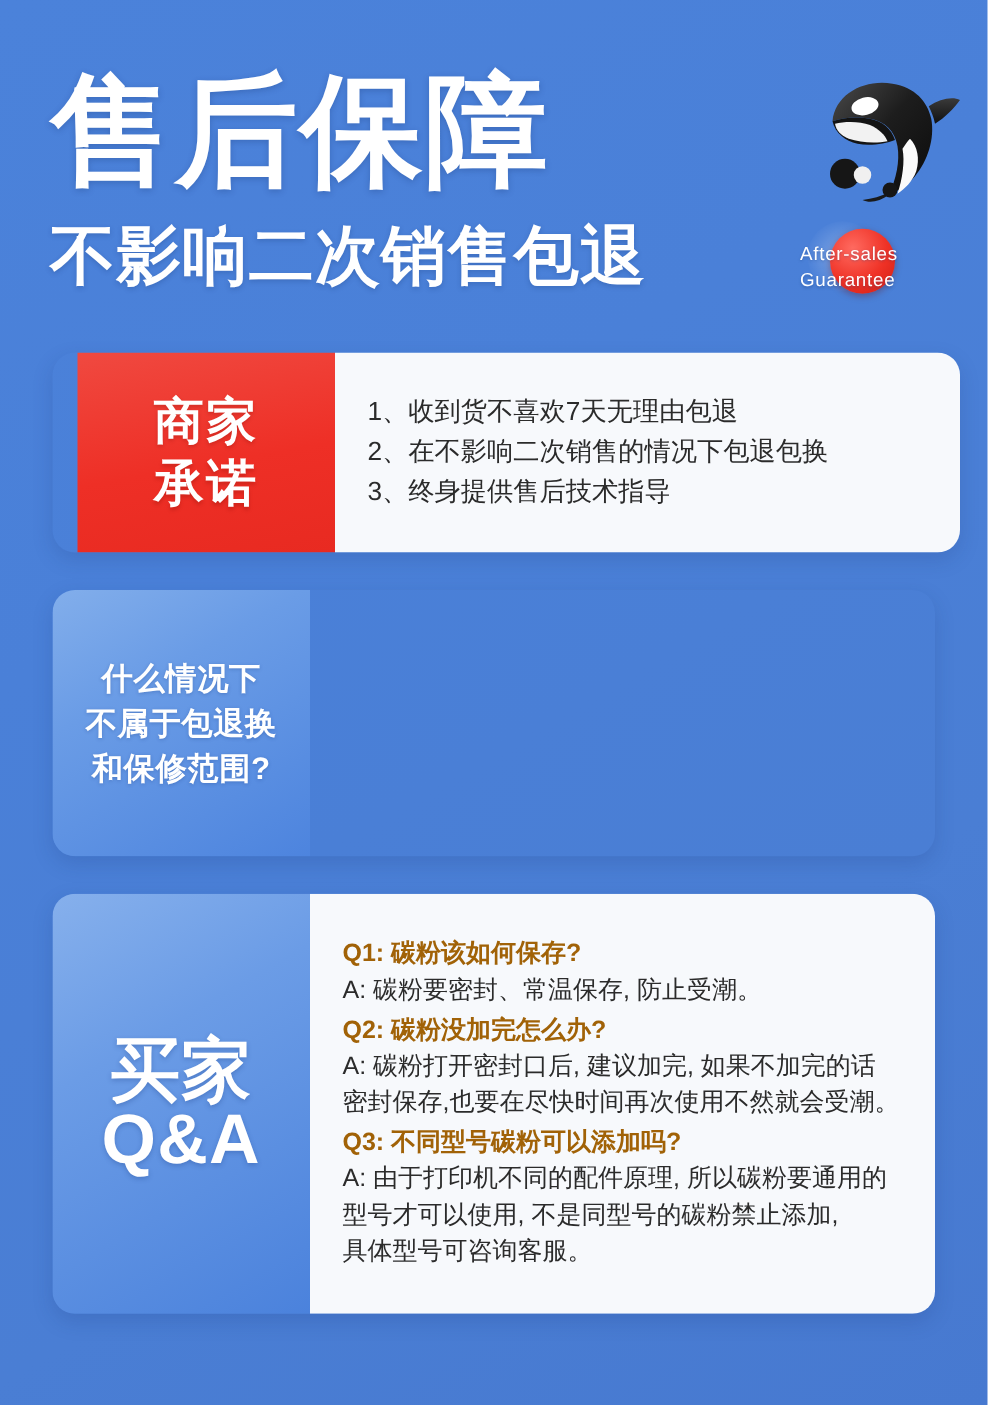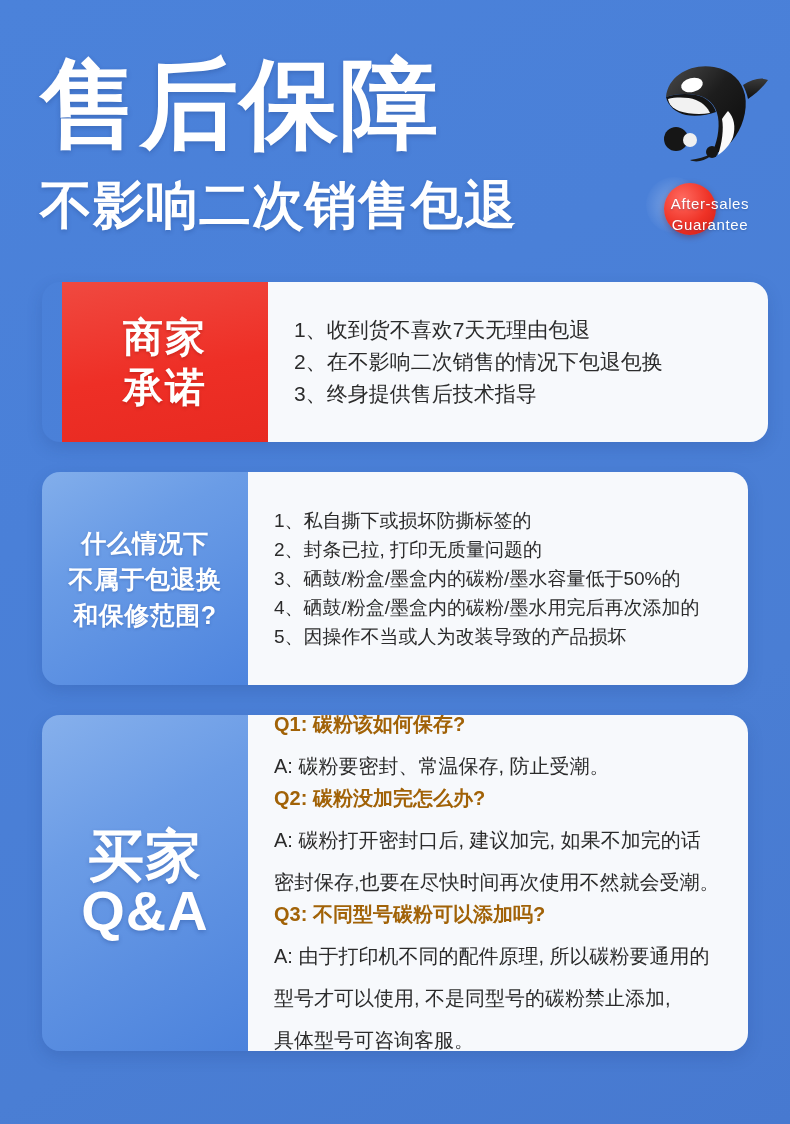--- a/index.html
+++ b/index.html
@@ -30,21 +30,21 @@
   .badge-halo{
     position:absolute;left:6px;top:122px;width:56px;height:56px;border-radius:50%;
     background:radial-gradient(circle at 50% 50%,rgba(255,255,255,.30),rgba(255,255,255,.02) 70%);
   }
   .badge-dot{
     position:absolute;left:24px;top:128px;width:52px;height:52px;border-radius:50%;
     background:radial-gradient(circle at 35% 30%,#ff6a60 0%,#ef3226 55%,#cf1d14 100%);
     box-shadow:0 2px 6px rgba(110,10,5,.35);
   }
   .badge-text{
-    position:absolute;left:0;top:138px;width:140px;text-align:center;
+    position:absolute;left:0;top:138px;width:140px;text-align:left;
     color:#ffffff;font-size:15px;line-height:21px;letter-spacing:.6px;
     text-shadow:0 1px 2px rgba(30,60,120,.35);
   }
   .badge-text span{display:block;}
 
   
   .card{
     position:absolute;left:42px;width:706px;
     border-radius:18px;overflow:hidden;display:flex;
     box-shadow:0 6px 16px rgba(25,55,120,.18);
@@ -87,21 +87,21 @@
     background:linear-gradient(150deg,#86b0ec 0%,#6b9ce6 35%,#4b82dc 100%);
     font-size:56px;line-height:55px;font-weight:bold;letter-spacing:1px;
     text-shadow:0 2px 4px rgba(25,60,130,.3);
     justify-content:center;
   }
   #card3 .card-body-inner{padding:16px 16px 16px 26px;}
   .qa-q{
     font-size:20px;line-height:30px;font-weight:bold;color:#a16207;white-space:nowrap;
   }
   .qa-a{
-    font-size:20px;line-height:29px;color:#2b2b2b;white-space:nowrap;margin-top:13px;
+    font-size:20px;line-height:29px;color:#2b2b2b;white-space:nowrap;
   }
   .qa-block{margin-bottom:2px;}
 </style>
 </head>
 <body>
 
 <div class="page">
 
   <div class="header">
     <div class="title">售后保障</div>
@@ -166,29 +166,20 @@
   </div>
 
   <div class="card" id="card2">
     <div class="card-label">
       <div>
         <div>什么情况下</div>
         <div>不属于包退换</div>
         <div>和保修范围?</div>
       </div>
     </div>
-    <div class="card-body">
-      <div class="card-body-inner">
-        <div class="line">1、私自撕下或损坏防撕标签的</div>
-        <div class="line">2、封条已拉, 打印无质量问题的</div>
-        <div class="line">3、硒鼓/粉盒/墨盒内的碳粉/墨水容量低于50%的</div>
-        <div class="line">4、硒鼓/粉盒/墨盒内的碳粉/墨水用完后再次添加的</div>
-        <div class="line">5、因操作不当或人为改装导致的产品损坏</div>
-      </div>
-    </div>
   </div>
 
   <div class="card" id="card3">
     <div class="card-label">
       <div>
         <div>买家</div>
         <div>Q&amp;A</div>
       </div>
     </div>
     <div class="card-body">

